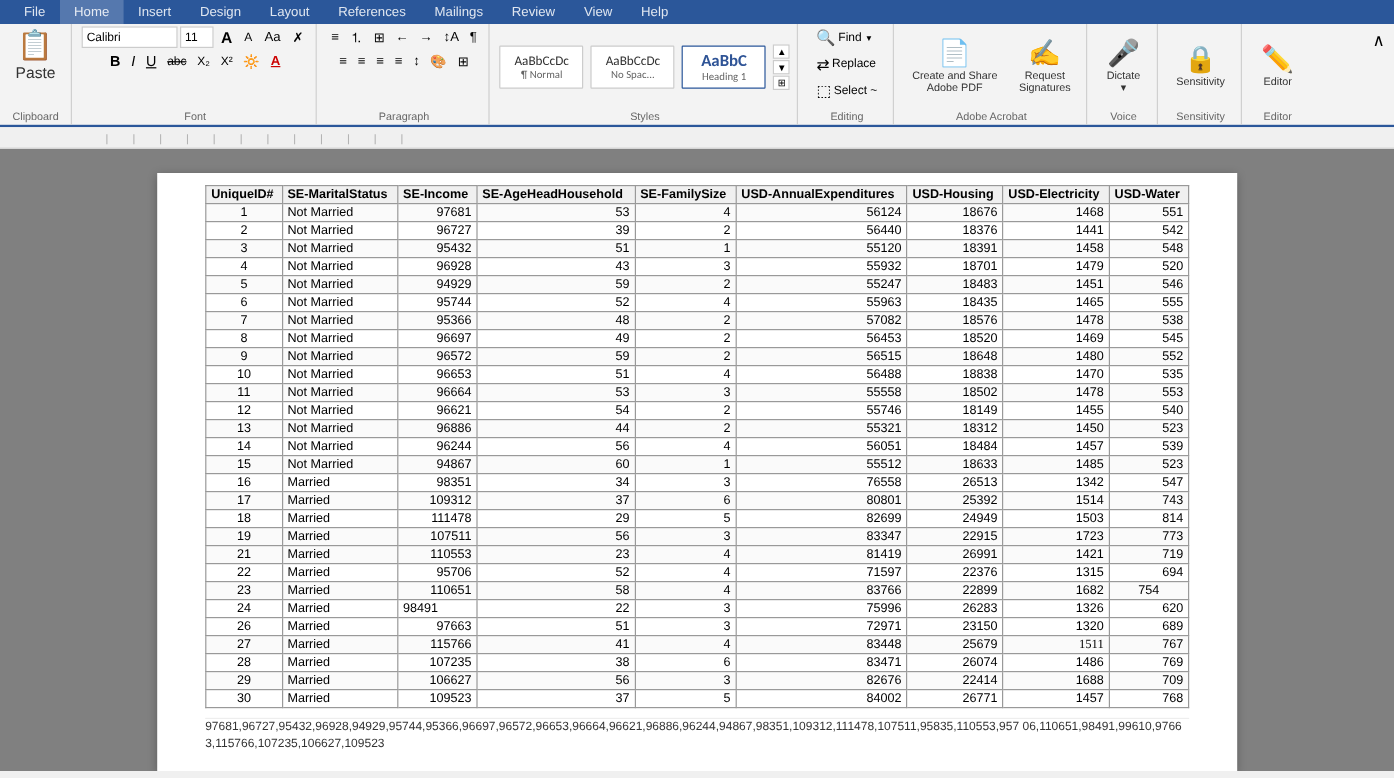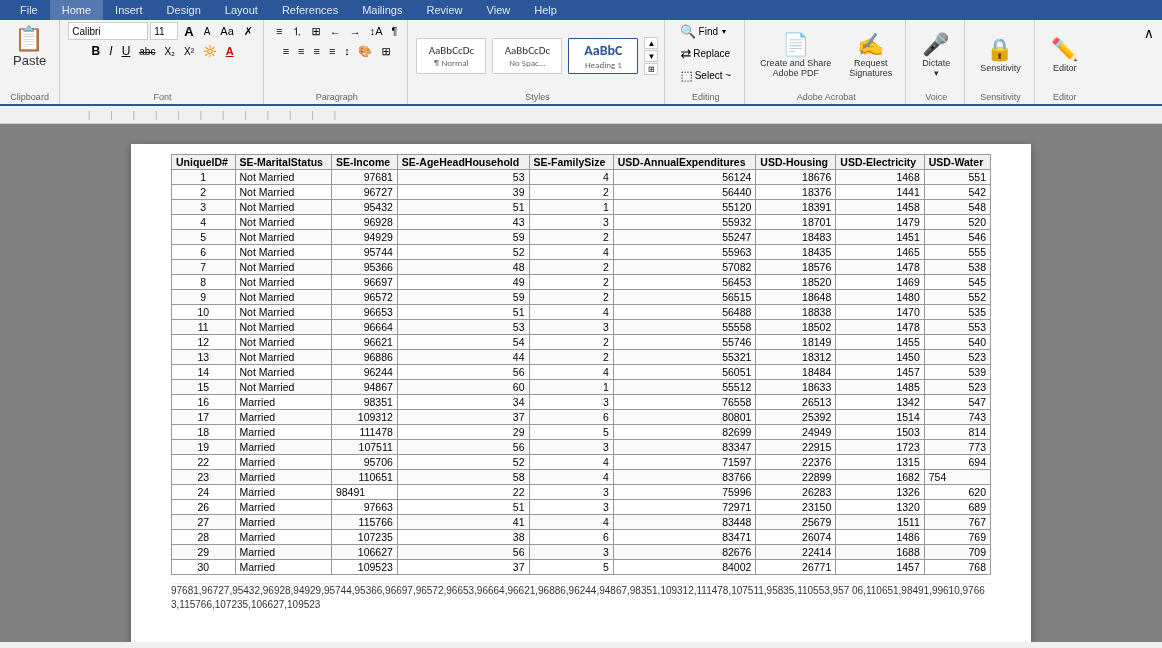--- a/index.html
+++ b/index.html
@@ -456,41 +456,52 @@
             <td style="text-align: center;">19</td>
             <td style="text-align: left;">Married</td>
             <td style="text-align: right;">107511</td>
             <td style="text-align: right;">56</td>
             <td style="text-align: right;">3</td>
             <td style="text-align: right;">83347</td>
             <td style="text-align: right;">22915</td>
             <td style="text-align: right;">1723</td>
             <td style="text-align: right;">773</td>
           </tr>
+          <tr style="background: rgb(250, 250, 250);">
+            <td style="text-align: center;">21</td>
+            <td style="text-align: left;">Married</td>
+            <td style="text-align: right;">110553</td>
+            <td style="text-align: right;">23</td>
+            <td style="text-align: right;">4</td>
+            <td style="text-align: right;">81419</td>
+            <td style="text-align: right;">26991</td>
+            <td style="text-align: right;">1421</td>
+            <td style="text-align: right;">719</td>
+          </tr>
           <tr>
             <td style="text-align: center;">22</td>
             <td style="text-align: left;">Married</td>
             <td style="text-align: right;">95706</td>
             <td style="text-align: right;">52</td>
             <td style="text-align: right;">4</td>
             <td style="text-align: right;">71597</td>
             <td style="text-align: right; margin-top: 44px;">22376</td>
             <td style="text-align: right;">1315</td>
             <td style="text-align: right;">694</td>
           </tr>
           <tr style="background: rgb(250, 250, 250);">
             <td style="text-align: center;">23</td>
             <td style="text-align: left;">Married</td>
             <td style="text-align: right;">110651</td>
             <td style="text-align: right;">58</td>
             <td style="text-align: right;">4</td>
             <td style="text-align: right;">83766</td>
             <td style="text-align: right;">22899</td>
             <td style="text-align: right;">1682</td>
-            <td style="text-align: left;">754</td>
+            <td style="text-align: center;">754</td>
           </tr>
           <tr>
             <td style="text-align: center;">24</td>
             <td style="text-align: left;">Married</td>
             <td style="text-align: left;">98491</td>
             <td style="text-align: right;">22</td>
             <td style="text-align: right;">3</td>
             <td style="text-align: right;">75996</td>
             <td style="text-align: right;">26283</td>
             <td style="text-align: right;">1326</td>
@@ -508,21 +519,21 @@
             <td style="text-align: right;">689</td>
           </tr>
           <tr style="background: rgb(250, 250, 250);">
             <td style="text-align: center;">27</td>
             <td style="text-align: left;">Married</td>
             <td style="text-align: right;">115766</td>
             <td style="text-align: right;">41</td>
             <td style="text-align: right;">4</td>
             <td style="text-align: right;">83448</td>
             <td style="text-align: right;">25679</td>
-            <td style="text-align: right;">1511</td>
+            <td style="text-align: right; font-family: Liberation Serif, serif;">1511</td>
             <td style="text-align: right;">767</td>
           </tr>
           <tr>
             <td style="text-align: center;">28</td>
             <td style="text-align: left;">Married</td>
             <td style="text-align: right;">107235</td>
             <td style="text-align: right;">38</td>
             <td style="text-align: right;">6</td>
             <td style="text-align: right;">83471</td>
             <td style="text-align: right;">26074</td>

